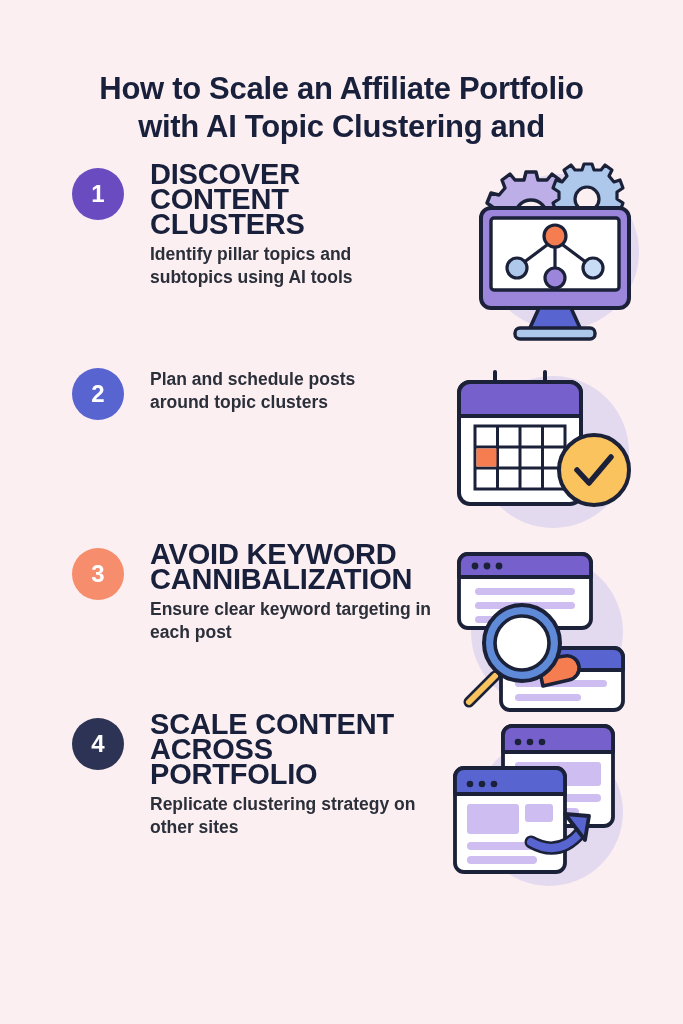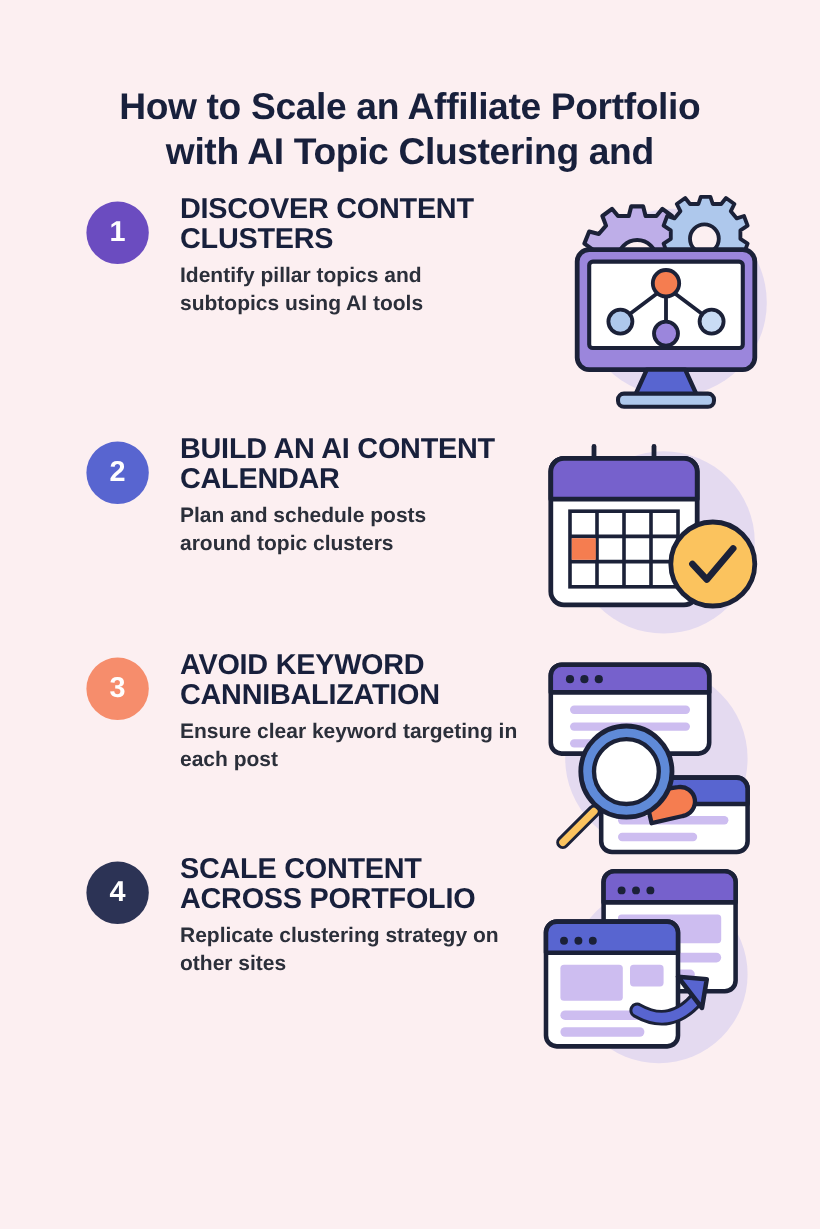--- a/index.html
+++ b/index.html
@@ -73,21 +73,21 @@
     line-height: 1;
   }
 
   .step-text {
     margin-left: 78px;
     width: 268px;
     padding-top: 2px;
   }
 
   .step-heading {
-    font-size: 24px;
+    font-size: 29px;
     line-height: 25px;
     font-weight: 700;
     letter-spacing: -0.2px;
     color: #18203C;
     text-transform: uppercase;
   }
 
   .step-desc {
     margin-top: 6px;
     font-size: 17.5px;
@@ -162,21 +162,20 @@
         </svg>
       </div>
     </div>
 
     <div class="step step-2">
       <div class="badge" style="background:#5865D0;">
         <span>2</span>
       </div>
 
       <div class="step-text">
-        <div class="step-heading">BUILD AN AI CONTENT CALENDAR</div>
         <div class="step-desc">Plan and schedule posts around topic clusters</div>
       </div>
 
       <div class="step-art">
         <svg class="art-svg" viewBox="0 0 196 176" xmlns="http://www.w3.org/2000/svg">
           <circle cx="104" cy="92" r="76" fill="#E4DAF0"></circle>
 
           <line x1="46" y1="12" x2="46" y2="32" stroke="#1B2138" stroke-width="4" stroke-linecap="round"></line>
           <line x1="96" y1="12" x2="96" y2="32" stroke="#1B2138" stroke-width="4" stroke-linecap="round"></line>
 

